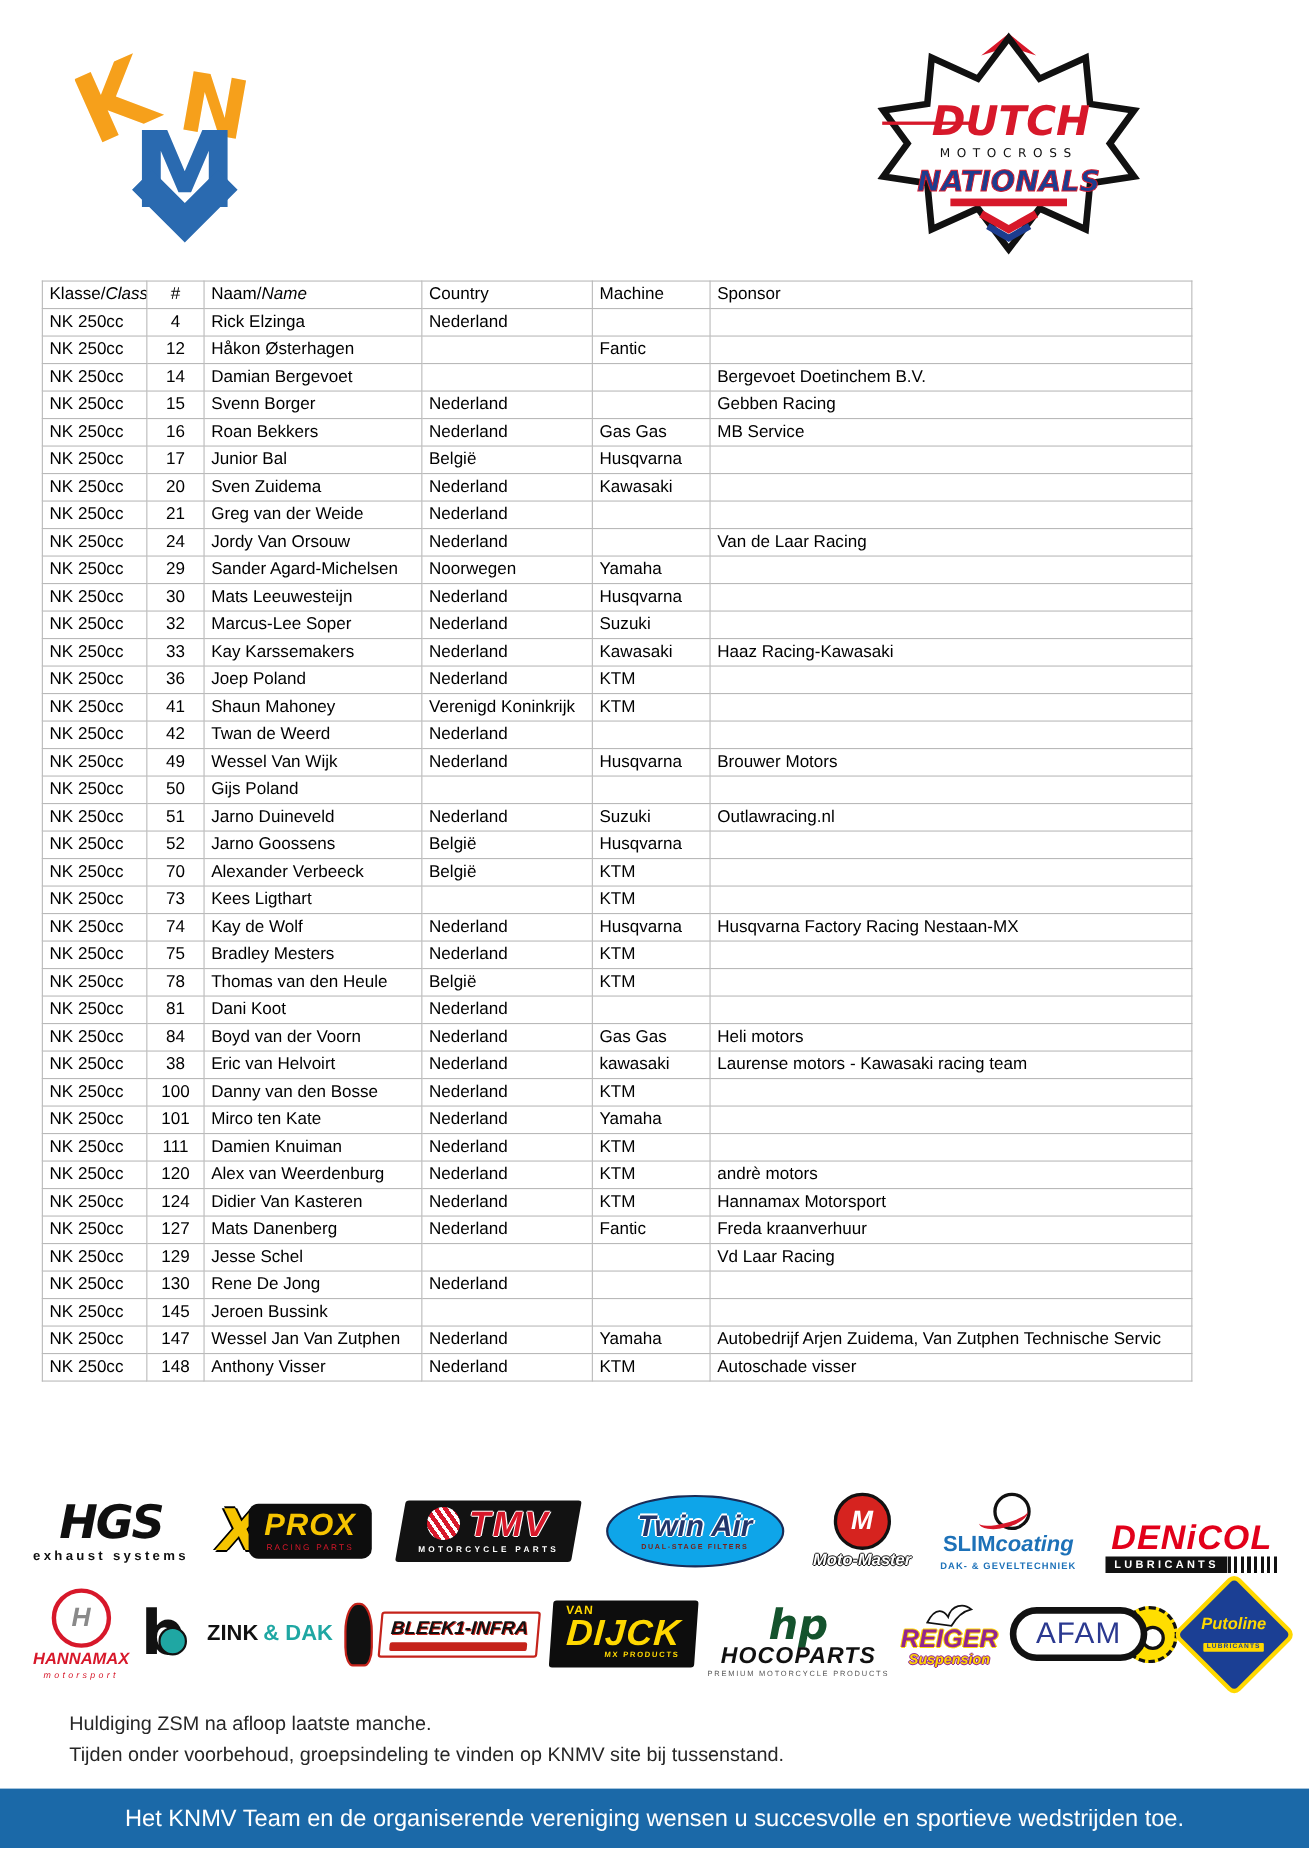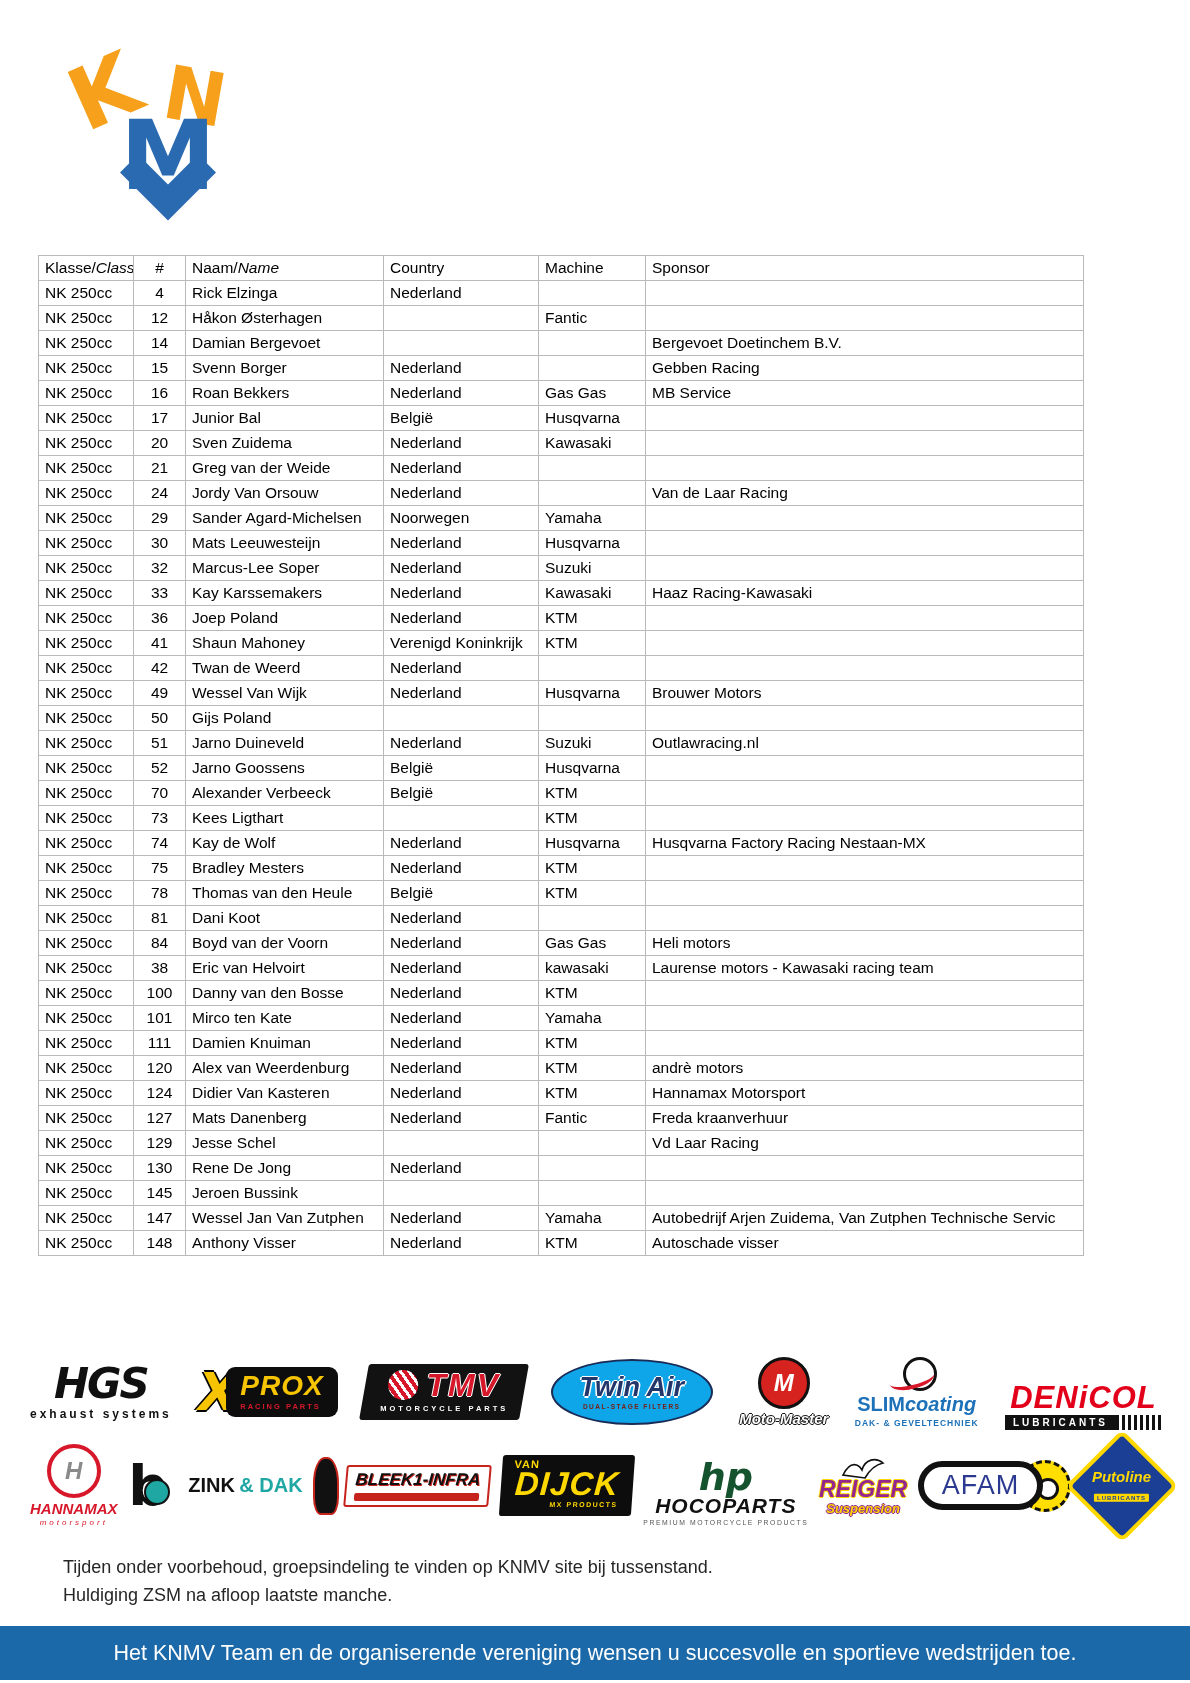--- a/index.html
+++ b/index.html
@@ -24,21 +24,21 @@
   .lg{display:flex;flex-direction:column;align-items:center;justify-content:center;text-align:center;}
 
   .lg-hgs .t1{font-family:"DejaVu Sans",sans-serif;font-style:italic;font-weight:900;font-size:42px;line-height:1;letter-spacing:-2px;color:#101010;}
   .lg-hgs .t2{font-weight:700;font-size:12px;letter-spacing:3px;color:#101010;margin-top:2px;text-align:center;}
 
   .lg-prox{flex-direction:row;}
   .lg-prox .x{font-family:"DejaVu Sans",sans-serif;font-style:italic;font-weight:900;font-size:52px;color:#F6C400;
       text-shadow:-2px 0 #000,2px 0 #000,0 -2px #000,0 2px #000;line-height:.9;}
   .lg-prox .box{background:#0d0d0d;border-radius:9px;padding:5px 14px 6px;margin-left:-12px;}
   .lg-prox .t1{font-style:italic;font-weight:900;font-size:28px;color:#F6C400;letter-spacing:1px;line-height:1;}
-  .lg-prox .t2{color:#D7182A;font-weight:700;font-size:7.5px;letter-spacing:2px;margin-top:2px;text-align:left;}
+  .lg-prox .t2{color:#D7182A;font-weight:400;font-size:7.5px;letter-spacing:2px;margin-top:2px;text-align:center;}
 
   .lg-tmv .box{background:#121212;transform:skewX(-10deg);padding:5px 16px 7px;border-radius:3px;}
   .lg-tmv .inner{transform:skewX(10deg);display:flex;flex-direction:column;align-items:center;}
   .lg-tmv .row{display:flex;align-items:center;gap:8px;}
   .lg-tmv .swirl{width:30px;height:30px;border-radius:50%;
       background:repeating-linear-gradient(55deg,#D7182A 0 4px,#fff 4px 7px);}
   .lg-tmv .t1{font-style:italic;font-weight:900;font-size:32px;color:#D7182A;line-height:1;letter-spacing:2px;
       text-shadow:-1px 0 #fff,1px 0 #fff,0 -1px #fff,0 1px #fff;}
   .lg-tmv .t2{color:#fff;font-weight:700;font-size:7.5px;letter-spacing:3px;margin-top:3px;}
 
@@ -130,20 +130,36 @@
     <svg width="200" height="190" viewBox="0 0 200 185">
       <g font-family="DejaVu Sans, sans-serif" font-weight="bold">
         <text x="0" y="0" transform="translate(18,92) rotate(-24)" font-size="86" fill="#F6A01B">K</text>
         <text x="0" y="0" transform="translate(92,76) rotate(10)" font-size="74" fill="#F6A01B">N</text>
         <text x="100" y="148" text-anchor="middle" font-size="96" fill="#2A6AB0">M</text>
         <polygon points="52,132 100,180 148,132 130,114 100,144 70,114" fill="#2A6AB0"></polygon>
       </g>
     </svg>
   </div>
 
+  <div class="event-logo">
+    <svg width="250" height="205" viewBox="0 0 250 200">
+      <polygon points="125,0 150,20 125,12 100,20" fill="#D7182A"></polygon>
+      <path d="M125,196 L97,159 L55,178 L51,136 L11,130 L33,100 L11,70 L51,64 L55,22 L97,41 L125,4
+               L153,41 L195,22 L199,64 L239,70 L217,100 L239,130 L199,136 L195,178 L153,159 Z" fill="#ffffff" stroke="#111111" stroke-width="6" stroke-linejoin="miter"></path>
+      <rect x="10" y="80" width="82" height="3" fill="#D7182A"></rect>
+      <g font-family="DejaVu Sans, sans-serif" text-anchor="middle">
+        <text x="127" y="92" font-size="37" font-weight="bold" font-style="italic" fill="#D7182A">DUTCH</text>
+        <text x="125" y="112" font-size="11" letter-spacing="6" fill="#111111">MOTOCROSS</text>
+        <text x="125" y="143" font-size="26" font-weight="bold" font-style="italic" fill="#1D3D8F" stroke="#D7182A" stroke-width="0.9">NATIONALS</text>
+      </g>
+      <rect x="72" y="150" width="106" height="7" fill="#D7182A"></rect>
+      <polyline points="100,164 125,178 150,164" fill="none" stroke="#D7182A" stroke-width="7"></polyline>
+      <polyline points="106,175 125,186 144,175" fill="none" stroke="#1D3D8F" stroke-width="6"></polyline>
+    </svg>
+  </div>
 
   <table class="entry-table">
     <colgroup>
         <col style="width:95px">
         <col style="width:52px">
         <col style="width:198px">
         <col style="width:155px">
         <col style="width:107px">
         <col style="width:438px">
       </colgroup>
@@ -569,21 +585,21 @@
       <div class="diamond">
         <div class="inner">
           <div class="t1">Putoline</div>
           <div class="t2">LUBRICANTS</div>
         </div>
       </div>
     </div>
   </div>
 
   <div class="notes">
+    <div>Huldiging ZSM na afloop laatste manche.</div>
     <div>Tijden onder voorbehoud, groepsindeling te vinden op KNMV site bij tussenstand.</div>
-    <div>Huldiging ZSM na afloop laatste manche.</div>
   </div>
 
   <div class="footer-bar">
     <span>Het KNMV Team en de organiserende vereniging wensen u succesvolle en sportieve wedstrijden toe.</span>
   </div>
 
 </div>
 
 </body></html>

